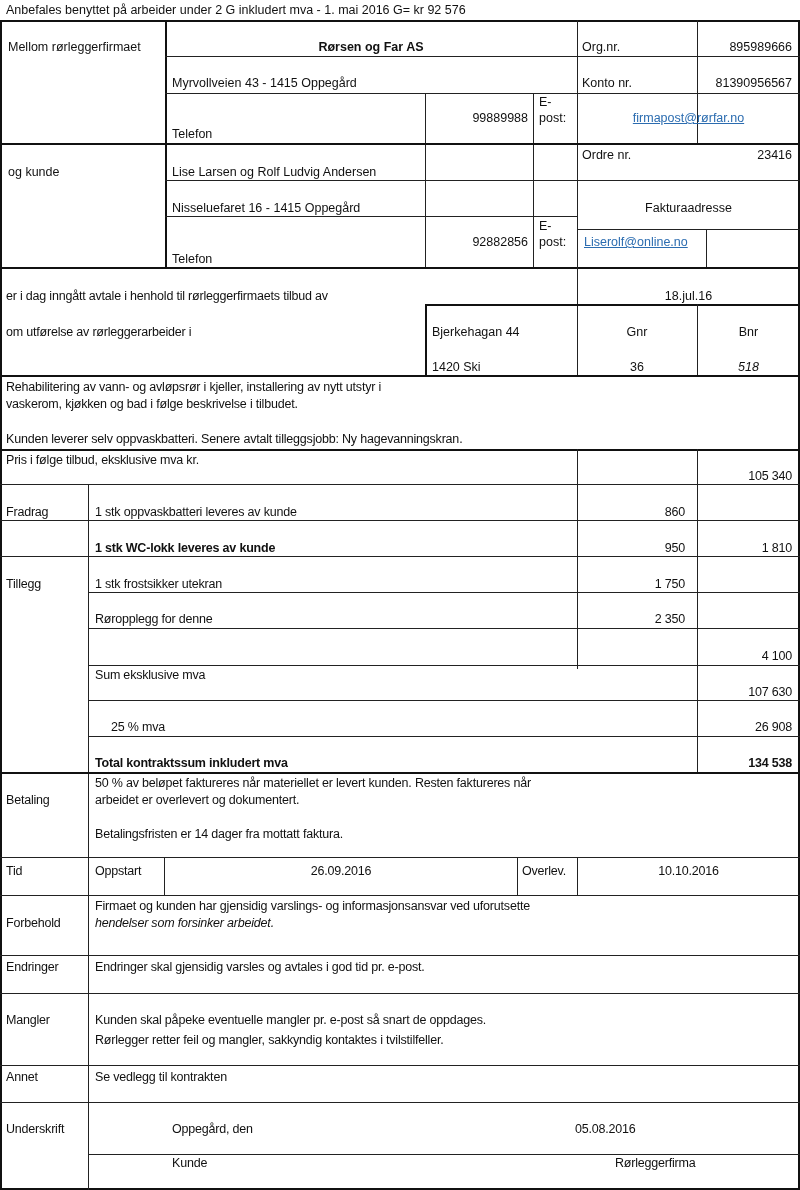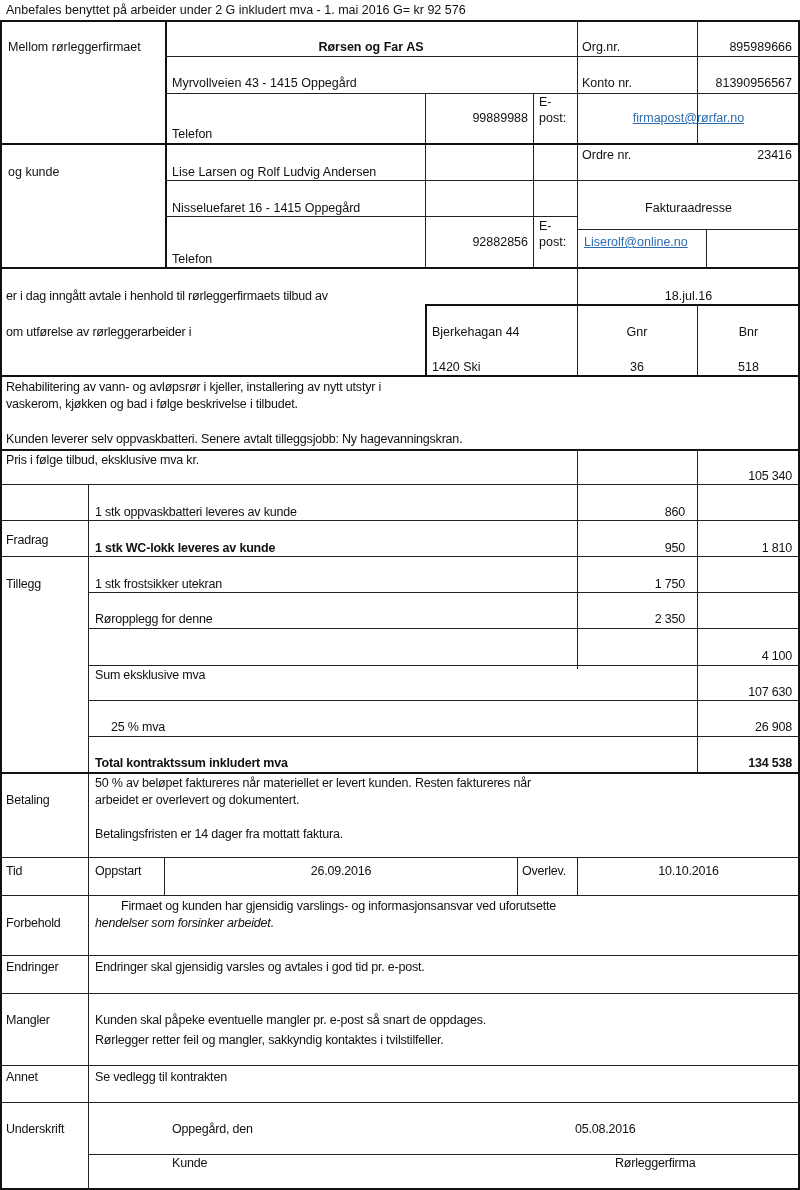--- a/index.html
+++ b/index.html
@@ -112,34 +112,34 @@
 
 <div>
   <div class="txt narrow" style="left:6px;top:289px;">er i dag inngått avtale i henhold til rørleggerfirmaets tilbud av</div>
   <div class="txt c" style="left:577px;top:289px;width:223px;">18.jul.16</div>
   <div class="txt narrow" style="left:6px;top:325px;">om utførelse av rørleggerarbeider i</div>
   <div class="txt" style="left:432px;top:325px;">Bjerkehagan 44</div>
   <div class="txt" style="left:432px;top:360px;">1420 Ski</div>
   <div class="txt c" style="left:577px;top:325px;width:120px;">Gnr</div>
   <div class="txt c" style="left:577px;top:360px;width:120px;">36</div>
   <div class="txt c" style="left:697px;top:325px;width:103px;">Bnr</div>
-  <div class="txt c" style="left:697px;top:360px;width:103px;">518</div>
+  <div class="txt c" style="left:697px;top:360px;width:103px;font-style:italic;">518</div>
 </div>
 
 <div>
   <div class="txt narrow" style="left:6px;top:380px;">Rehabilitering av vann- og avløpsrør i kjeller, installering av nytt utstyr i</div>
   <div class="txt narrow" style="left:6px;top:397px;">vaskerom, kjøkken og bad i følge beskrivelse i tilbudet.</div>
   <div class="txt narrow" style="left:6px;top:432px;text-align:center;">Kunden leverer selv oppvaskbatteri. Senere avtalt tilleggsjobb: Ny hagevanningskran.</div>
 </div>
 
 <div>
   <div class="txt narrow" style="left:6px;top:453px;">Pris i følge tilbud, eksklusive mva kr.</div>
   <div class="txt r narrow" style="left:700px;top:469px;width:92px;">105 340</div>
 
-  <div class="txt narrow" style="left:6px;top:505px;margin-top:28px;">Fradrag</div>
+  <div class="txt narrow" style="left:6px;top:505px;">Fradrag</div>
   <div>
     <div class="txt narrow" style="left:95px;top:505px;">1 stk oppvaskbatteri leveres av kunde</div>
     <div class="txt r narrow" style="left:580px;top:505px;width:105px;">860</div>
   </div>
   <div>
     <div class="txt narrow" style="left:95px;top:541px;font-weight:bold;">1 stk WC-lokk leveres av kunde</div>
     <div class="txt r narrow" style="left:580px;top:541px;width:105px;">950</div>
   </div>
   <div class="txt r narrow" style="left:700px;top:541px;width:92px;">1 810</div>
 
@@ -174,21 +174,21 @@
 <div>
   <div class="txt narrow" style="left:6px;top:864px;">Tid</div>
   <div class="txt narrow" style="left:95px;top:864px;">Oppstart</div>
   <div class="txt c narrow" style="left:165px;top:864px;width:352px;">26.09.2016</div>
   <div class="txt narrow" style="left:522px;top:864px;">Overlev.</div>
   <div class="txt c narrow" style="left:577px;top:864px;width:223px;">10.10.2016</div>
 </div>
 
 <div>
   <div class="txt narrow" style="left:6px;top:916px;">Forbehold</div>
-  <div class="txt narrow" style="left:95px;top:899px;margin-left:26px;">Firmaet og kunden har gjensidig varslings- og informasjonsansvar ved uforutsette</div>
+  <div class="txt narrow" style="left:95px;top:899px;">Firmaet og kunden har gjensidig varslings- og informasjonsansvar ved uforutsette</div>
   <div class="txt narrow" style="left:95px;top:916px;font-style:italic;">hendelser som forsinker arbeidet.</div>
 </div>
 
 <div>
   <div class="txt narrow" style="left:6px;top:960px;">Endringer</div>
   <div class="txt narrow" style="left:95px;top:960px;">Endringer skal gjensidig varsles og avtales i god tid pr. e-post.</div>
 </div>
 
 <div>
   <div class="txt narrow" style="left:6px;top:1013px;">Mangler</div>

